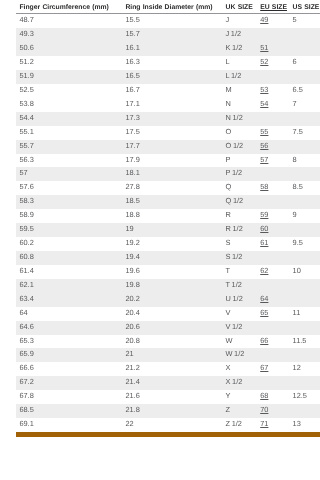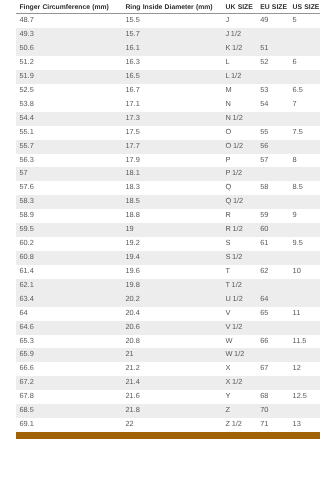--- a/index.html
+++ b/index.html
@@ -49,26 +49,26 @@
     color: #58595b;
     white-space: nowrap;
     word-spacing: -0.5px;
     text-align: left;
     padding: 0;
     height: 13.93px;
     line-height: 12.0px;
     vertical-align: top;
   }
   #conversion-table tr.striped td { background: #ededed; }
-  #conversion-table tbody tr:last-child td { border-bottom: 7px solid #a16207; }
+  #conversion-table tbody tr:last-child td { border-bottom: 5px solid #a16207; }
 
   #conversion-table .col0 { padding-left: 3.4px; }
   #conversion-table .col1 { padding-left: 7.4px; }
   #conversion-table .col2 { padding-left: 0; }
-  #conversion-table .col3 { padding-left: 0; }
+  #conversion-table .col3 { padding-left: 0; text-decoration: underline; }
   #conversion-table .col4 { padding-left: 0; }
 </style>
 </head>
 <body>
 
 <table id="conversion-table">
   <colgroup>
     <col class="w0">
     <col class="w1">
     <col class="w2">
@@ -164,21 +164,21 @@
       </tr>
       <tr class="data-row striped">
         <td class="col0">57</td>
         <td class="col1">18.1</td>
         <td class="col2">P 1/2</td>
         <td class="col3"></td>
         <td class="col4"></td>
       </tr>
       <tr class="data-row">
         <td class="col0">57.6</td>
-        <td class="col1">18.3</td>
+        <td class="col1">27.8</td>
         <td class="col2">Q</td>
         <td class="col3">58</td>
         <td class="col4">8.5</td>
       </tr>
       <tr class="data-row striped">
         <td class="col0">58.3</td>
         <td class="col1">18.5</td>
         <td class="col2">Q 1/2</td>
         <td class="col3"></td>
         <td class="col4"></td>

